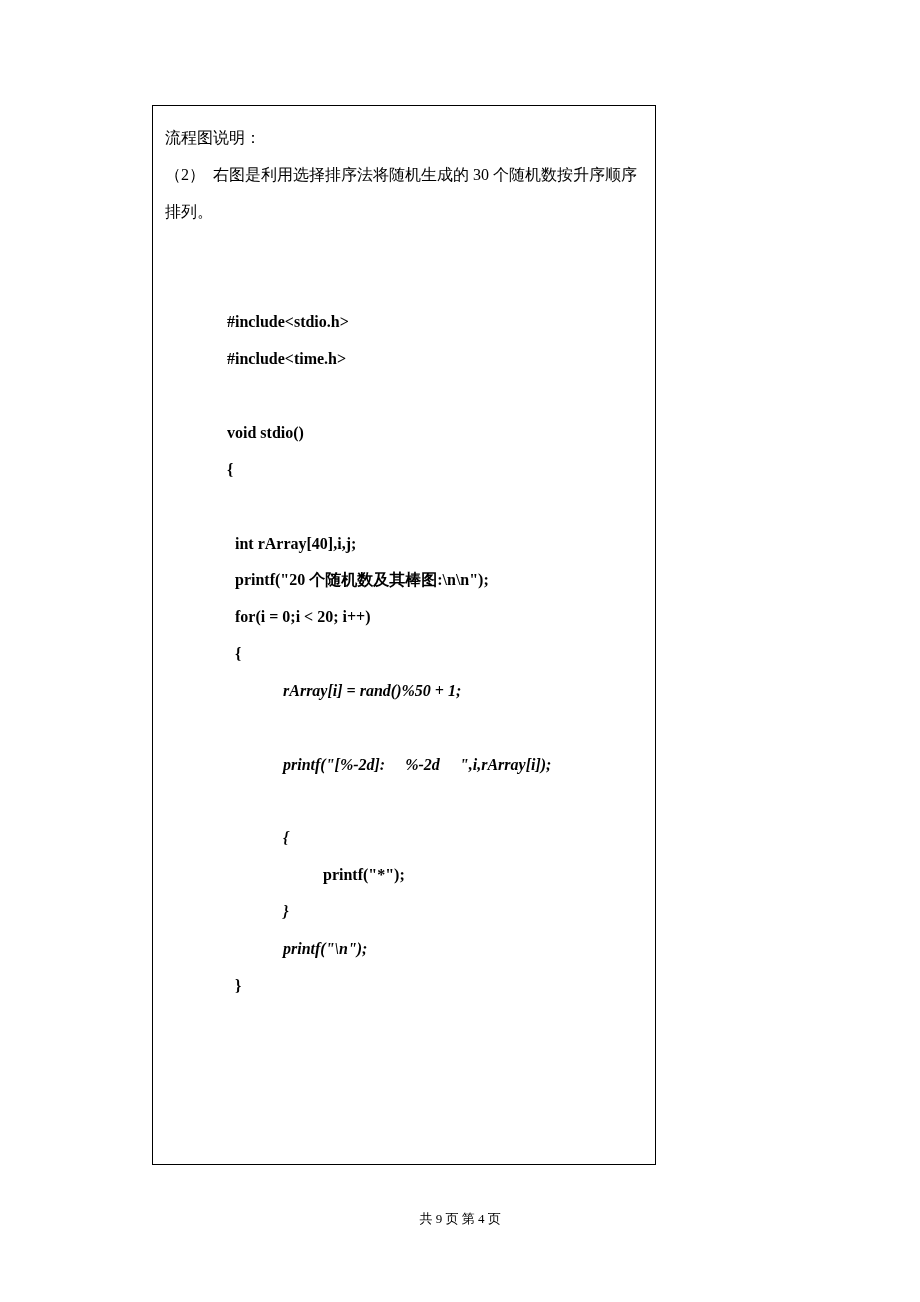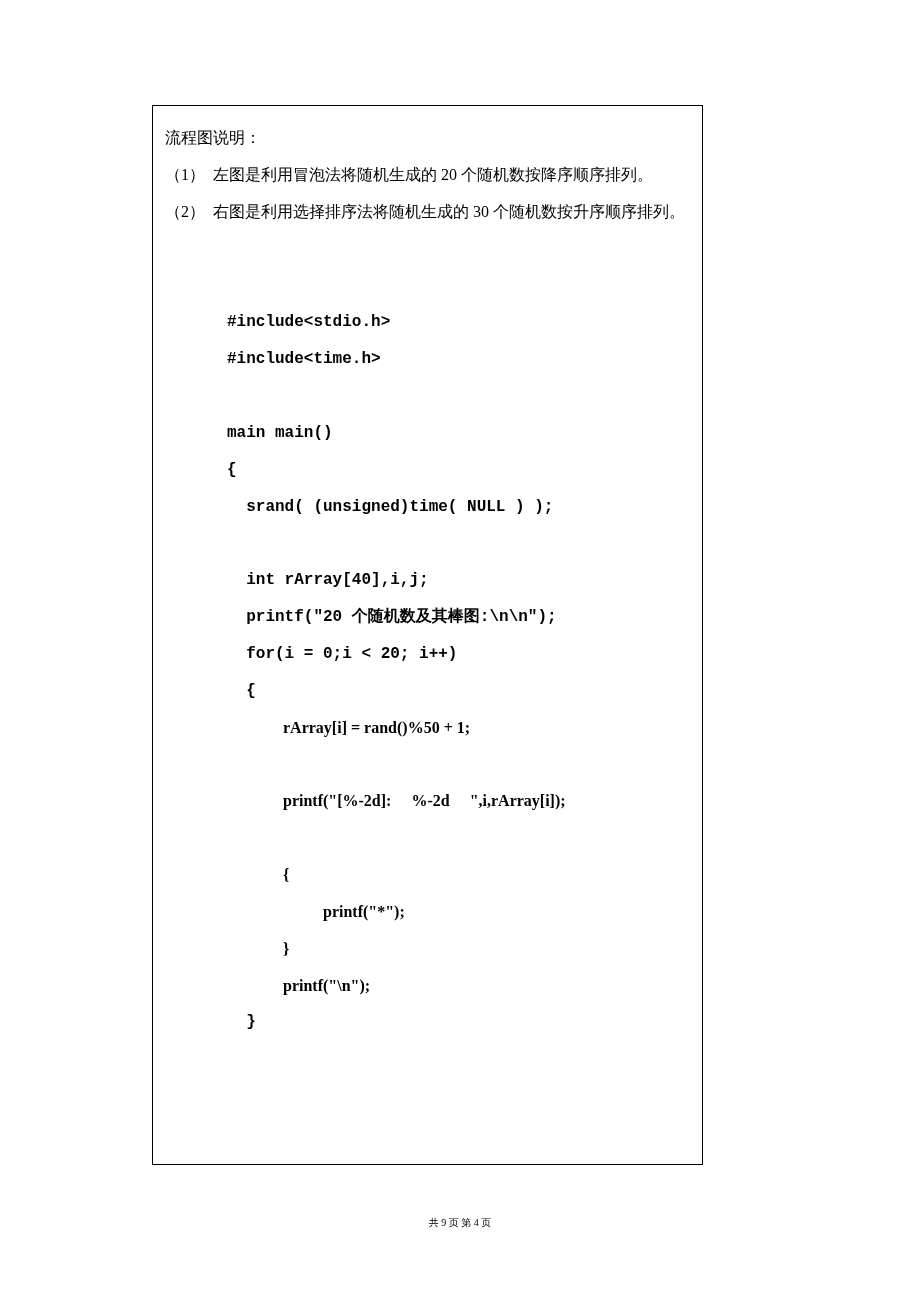--- a/index.html
+++ b/index.html
@@ -14,73 +14,71 @@
       height: 1302px;
       position: relative;
       font-size: 16px;
       line-height: 2.3;
     }
     .page {
       border: 1px solid #000;
       position: absolute;
       top: 105px;
       left: 152px;
-      width: 551px;
+      width: 504px;
       height: 1060px;
       padding: 14px 12px 8px 12px;
       overflow: hidden;
     }
     .bold {
       font-weight: bold;
     }
     .indent-1 {
       padding-left: 62px;
-      font-family: Liberation Mono, monospace;
     }
     .indent-3 {
       padding-left: 118px;
+      font-style: italic;
     }
     .indent-4 {
       padding-left: 158px;
     }
     .num-label {
       display: inline-block;
       width: 48px;
     }
     .num-row {
       padding-left: 0px;
     }
     .footer {
       position: absolute;
       bottom: 68px;
       width: 100%;
       text-align: center;
-      font-size: 10px;
+      font-size: 13px;
       font-family: "SimSun", "宋体", serif;
     }
     .line {
       white-space: pre;
     }
   </style>
 </head>
 <body>
 
 <div class="page">
   <div class="num-row">流程图说明：</div>
-  <div class="num-row"><span class="num-label">（1）</span><span>左图是利用冒泡法将随机生成的 20 个随机数按降序顺序排列。</span></div>
   <div class="num-row"><span class="num-label">（2）</span><span>右图是利用选择排序法将随机生成的 30 个随机数按升序顺序排列。</span></div>
   <div style="height:74px;"></div>
 
   <div class="bold indent-1 line">#include&lt;stdio.h&gt;</div>
   <div class="bold indent-1 line">#include&lt;time.h&gt;</div>
   <div style="height:37px;"></div>
 
-  <div class="bold indent-1 line">main main()</div>
+  <div class="bold indent-1 line">void stdio()</div>
   <div class="bold indent-1 line">{</div>
-  <div class="bold indent-1 line">  srand( (unsigned)time( NULL ) );</div>
   <div style="height:37px;"></div>
 
   <div class="bold indent-1 line">  int rArray[40],i,j;</div>
   <div class="bold indent-1 line">  printf("20 个随机数及其棒图:\n\n");</div>
   <div class="bold indent-1 line">  for(i = 0;i &lt; 20; i++)</div>
   <div class="bold indent-1 line">  {</div>
   <div class="bold indent-3 line">rArray[i] = rand()%50 + 1;</div>
   <div style="height:37px;"></div>
 
   <div class="bold indent-3 line">printf("[%-2d]:     %-2d     ",i,rArray[i]);</div>

